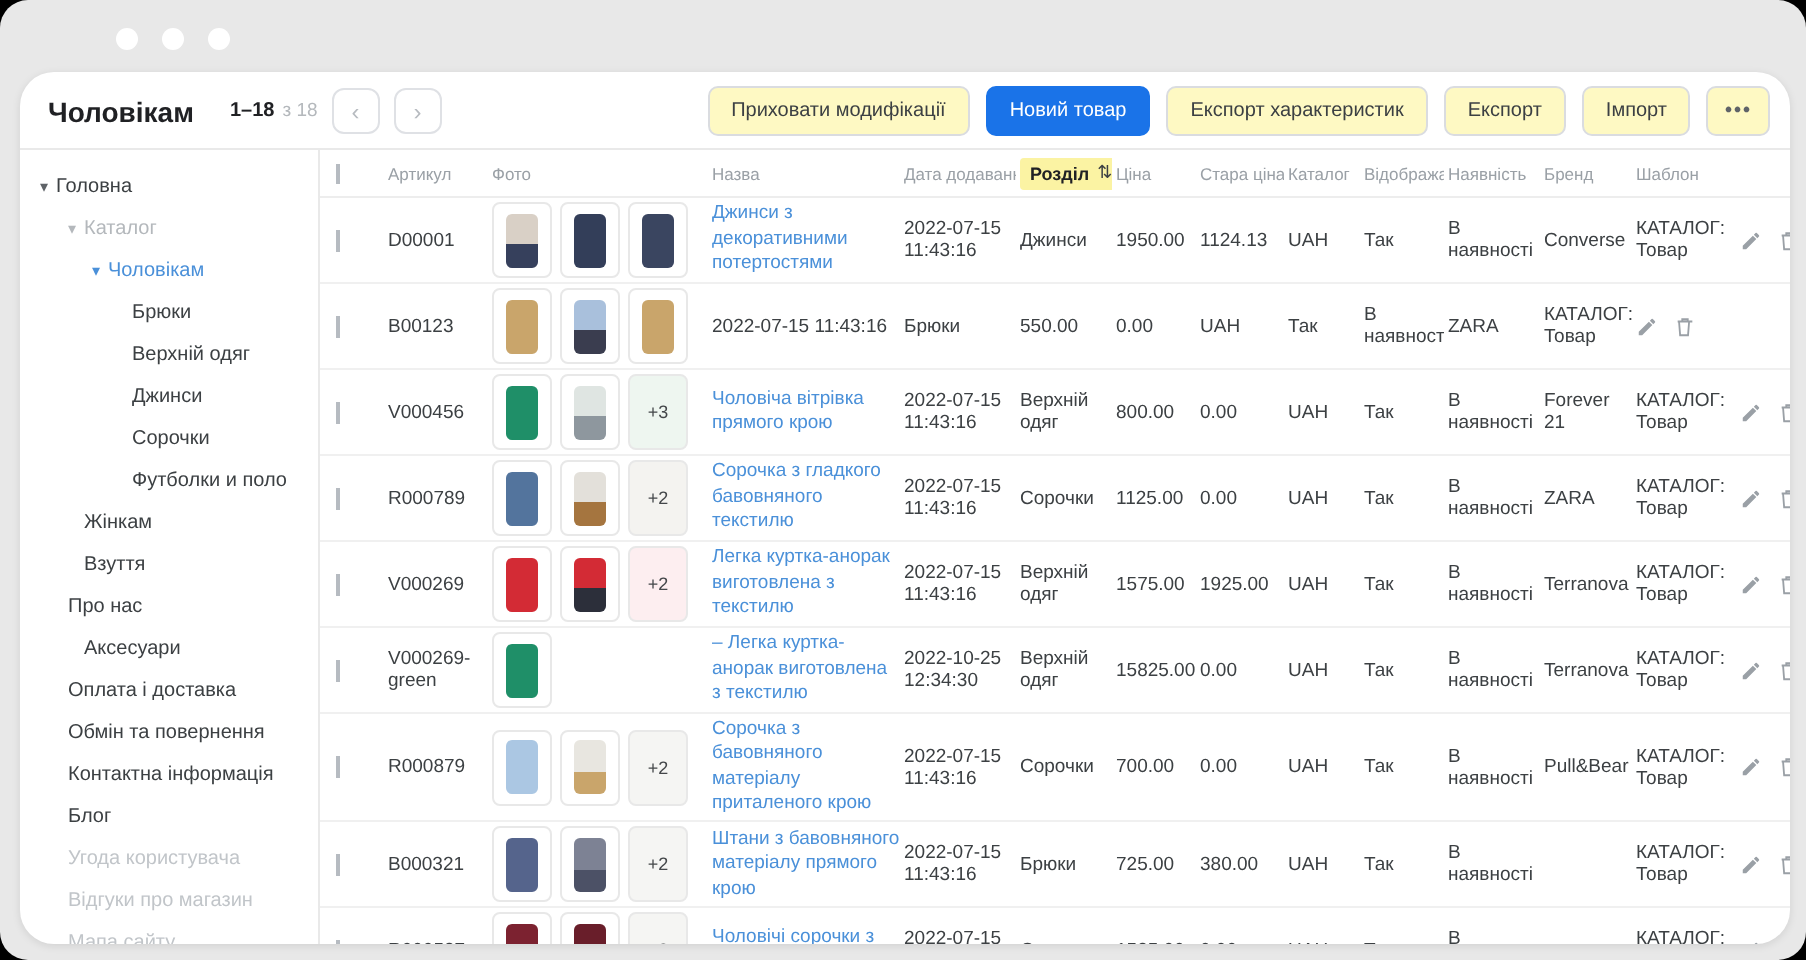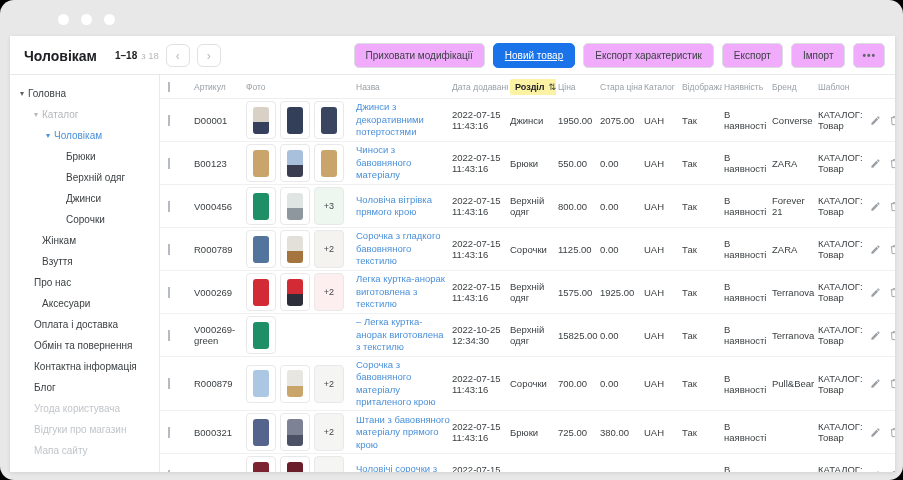--- a/index.html
+++ b/index.html
@@ -2,34 +2,34 @@
 <html><head>
 <meta charset="utf-8">
 <style>
   html,body{margin:0;padding:0;background:#000;}
   .screen{position:relative;width:903px;height:480px;background:#e8e8e8;border-radius:14px;overflow:hidden;
           font-family:"Liberation Sans","DejaVu Sans",sans-serif;color:#3c4043;}
   
   .dots{position:absolute;top:14px;left:58px;display:flex;gap:12px;}
   .dot{width:11px;height:11px;border-radius:50%;background:#fff;}
   
-  .window{position:absolute;top:36px;left:10px;right:8px;bottom:8px;background:#fff;border-radius:0;
+  .window{position:absolute;top:36px;left:10px;right:8px;bottom:8px;background:#fff;border-radius:17px;
           box-shadow:0 1px 4px rgba(0,0,0,.10);overflow:hidden;display:flex;flex-direction:column;}
   
   .titlebar{display:flex;align-items:center;padding:7px 10px 6px 14px;border-bottom:1px solid #e9e9e9;}
   .page-title{font-size:14px;font-weight:bold;color:#202124;}
   .pager{display:flex;align-items:center;margin-left:18px;gap:7px;justify-content:center;}
   .pager .range{font-size:10px;font-weight:bold;color:#202124;}
   .pager .of{font-size:9.5px;color:#b4b8bc;margin-left:-3px;}
   .pg-btn{width:22px;height:21px;border:1px solid #dfe1e5;border-radius:6px;background:#fff;display:flex;
           align-items:center;justify-content:center;color:#b7bbc0;font-size:12px;line-height:1;cursor:pointer;}
   .toolbar{margin-left:auto;display:flex;align-items:center;gap:8px;}
-  .btn{font-size:10px;padding:6px 11px;border:1px solid #dadce0;border-radius:5px;background:#f0abfc;color:#3c4043;
+  .btn{font-size:10px;padding:6px 11px;border:1px solid #dadce0;border-radius:5px;background:#fef9c3;color:#3c4043;
        white-space:nowrap;cursor:pointer;font-family:inherit;}
-  .btn.primary{background:#1a73e8;border-color:#1a73e8;color:#fff;text-decoration:underline;}
+  .btn.primary{background:#1a73e8;border-color:#1a73e8;color:#fff;}
   .btn.icon-only{padding:6px 8px;letter-spacing:1px;font-weight:bold;color:#5f6368;}
   
   .content{flex:1;display:flex;min-height:0;}
   .sidebar{width:150px;border-right:1px solid #e9e9e9;padding-top:8px;box-sizing:border-box;overflow:hidden;}
   .sb-item{display:flex;align-items:center;height:21px;font-size:10px;color:#3c4043;cursor:pointer;white-space:nowrap;}
   .sb-item .arrow{font-size:8px;color:#5f6368;margin-right:4px;}
   .sb-item.muted, .sb-item.muted .arrow{color:#b4b8bc;}
   .sb-item.active{color:#4a90d9;}
   .sb-item.active .arrow{color:#4a90d9;}
   .sb-item.disabled{color:#c1c5c9;}
@@ -107,20 +107,23 @@
           </div>
           <div class="sb-item lvl3">
             <span>Верхній одяг</span>
           </div>
           <div class="sb-item lvl3">
             <span>Джинси</span>
           </div>
           <div class="sb-item lvl3">
             <span>Сорочки</span>
           </div>
+          <div class="sb-item lvl3">
+            <span>Футболки и поло</span>
+          </div>
           <div class="sb-item lvl2">
             <span>Жінкам</span>
           </div>
           <div class="sb-item lvl2">
             <span>Взуття</span>
           </div>
           <div class="sb-item lvl1">
             <span>Про нас</span>
           </div>
           <div class="sb-item lvl2">
@@ -190,21 +193,21 @@
                 <div class="thumb">
                   <div class="garment">
                     <div class="g1" style="background: rgb(58, 69, 96);"></div>
                   </div>
                 </div>
               </span>
     <span class="td name"><a>Джинси з декоративними потертостями</a></span>
     <span class="td">2022-07-15 11:43:16</span>
     <span class="td">Джинси</span>
     <span class="td">1950.00</span>
-    <span class="td">2075.00</span>
+    <span class="td">1124.13</span>
     <span class="td">UAH</span>
     <span class="td">Так</span>
     <span class="td">В наявності</span>
     <span class="td">Converse</span>
     <span class="td">КАТАЛОГ: Товар</span>
     <span class="td actions">
       <span class="act">
         <svg viewBox="0 0 24 24" width="11" height="11">
                     <path fill="#9aa0a6" d="M3 17.25V21h3.75L17.8 9.94l-3.75-3.75L3 17.25zM20.7 7.04c.39-.39.39-1.02 0-1.41l-2.34-2.34a.996.996 0 0 0-1.41 0l-1.83 1.83 3.75 3.75 1.83-1.83z"></path>
                   </svg>
@@ -231,21 +234,20 @@
                     <div class="g1" style="background: rgb(169, 192, 220);"></div>
                     <div class="g2" style="background: rgb(58, 61, 79);"></div>
                   </div>
                 </div>
                 <div class="thumb">
                   <div class="garment">
                     <div class="g1" style="background: rgb(201, 165, 107);"></div>
                   </div>
                 </div>
               </span>
-    <span class="td name"><a>Чиноси з бавовняного матеріалу</a></span>
     <span class="td">2022-07-15 11:43:16</span>
     <span class="td">Брюки</span>
     <span class="td">550.00</span>
     <span class="td">0.00</span>
     <span class="td">UAH</span>
     <span class="td">Так</span>
     <span class="td">В наявності</span>
     <span class="td">ZARA</span>
     <span class="td">КАТАЛОГ: Товар</span>
     <span class="td actions">

